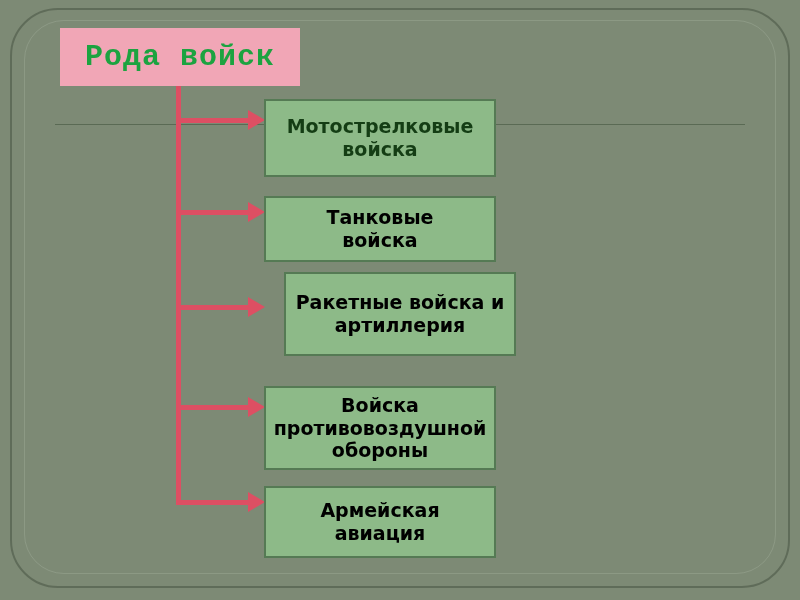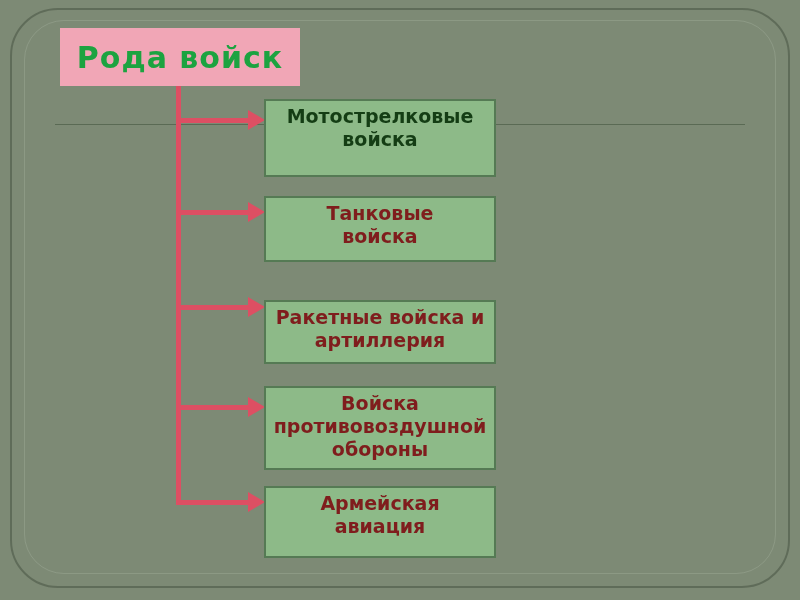--- a/index.html
+++ b/index.html
@@ -51,20 +51,21 @@
     align-items: center;
     justify-content: center;
     z-index: 3;
   }
   .title-box .title-text {
     color: #1ca340;
     font-size: 30px;
     font-weight: bold;
     letter-spacing: 1px;
     white-space: nowrap;
+    font-family: Liberation Mono, monospace;
   }
   
   .v-line {
     position: absolute;
     left: 176px;
     top: 86px;
     width: 5px;
     height: 419px;
     background: #dd4f63;
     z-index: 2;
@@ -98,37 +99,38 @@
   .branch.b5 { top: 500px; }
   .arrow-head.a5 { top: 492px; }
   
   .node-box {
     position: absolute;
     left: 264px;
     width: 232px;
     background: #8dba88;
     border: 2px solid #557a54;
     display: flex;
+    align-items: center;
     justify-content: center;
     text-align: center;
     z-index: 3;
     box-sizing: border-box;
   }
   .node-box .node-text {
-    color: #7f1d1d;
+    color: #000000;
     font-size: 19px;
     font-weight: bold;
     line-height: 1.2;
     white-space: pre-line;
     padding: 4px 8px;
   }
   .node-box.n1 { top: 99px;  height: 78px; }
   .node-box.n1 .node-text { color: #143d14; }
   .node-box.n2 { top: 196px; height: 66px; }
-  .node-box.n3 { top: 300px; height: 64px; }
+  .node-box.n3 { top: 272px; height: 84px; margin-left: 20px; }
   .node-box.n4 { top: 386px; height: 84px; }
   .node-box.n5 { top: 486px; height: 72px; }
 </style>
 </head>
 <body>
 
 <div class="slide">
 
   <div class="frame-outer"></div>
   <div class="frame-inner"></div>

